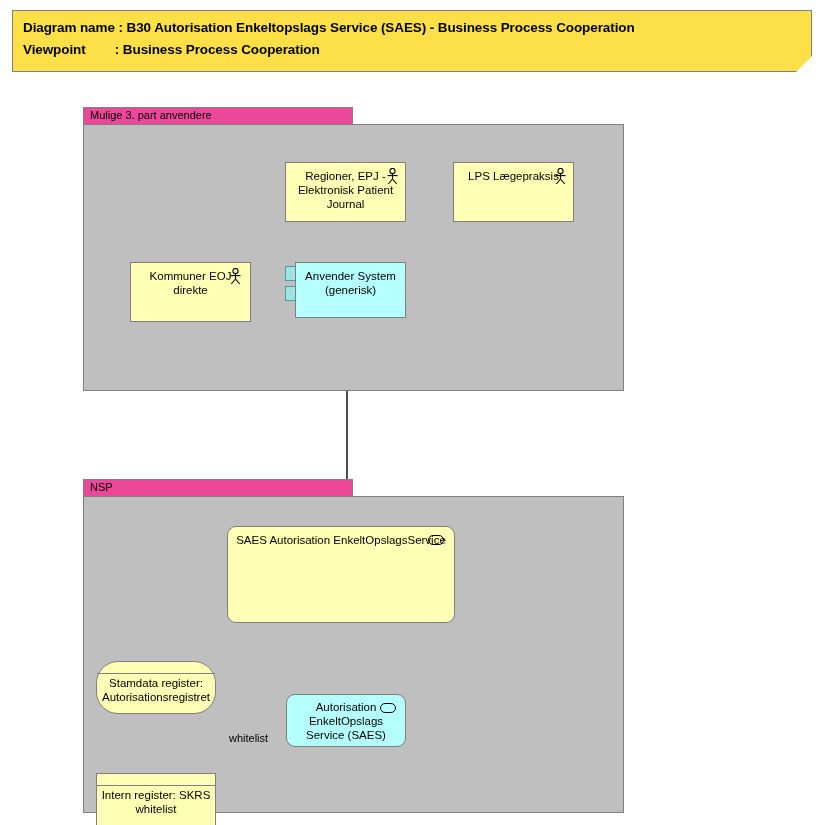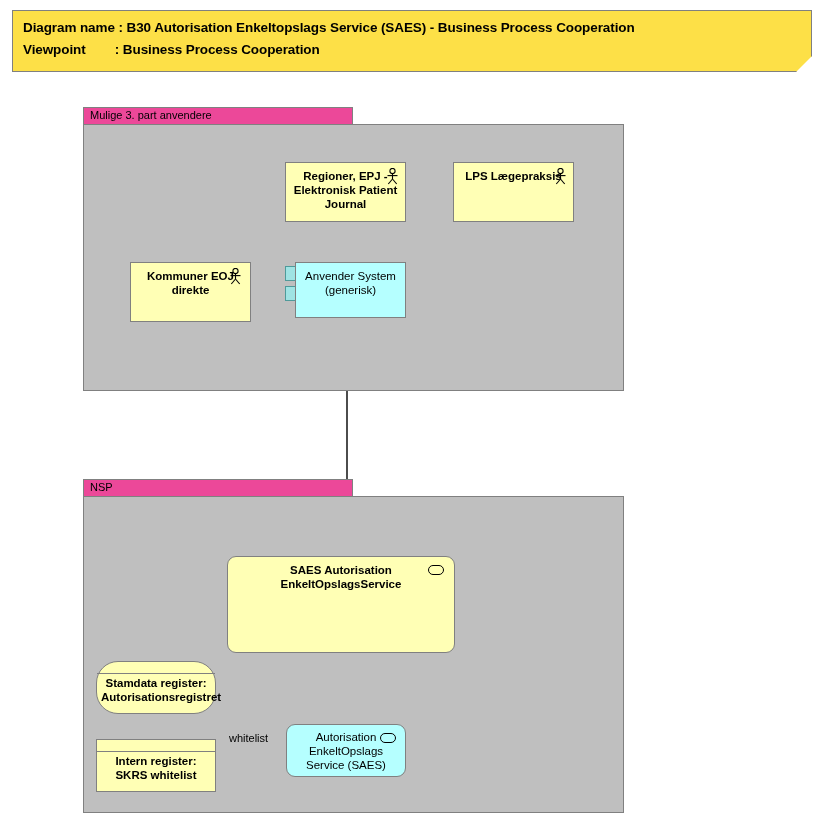--- a/index.html
+++ b/index.html
@@ -87,23 +87,23 @@
     text-align: center;
     line-height: 1.22;
   }
   .el .el-text {
     position: absolute;
     left: 4px;
     right: 4px;
     top: 6px;
     white-space: pre-line;
   }
-  .el.yellow { background: #ffffb5; font-weight: bold; }
+  .el.yellow { background: #ffffb5; }
   .el.cyan   { background: #b5ffff; }
-  .el.rounded { border-radius: 9px; margin-top: 30px; }
+  .el.rounded { border-radius: 9px; }
 
   
   .actor-icon {
     position: absolute;
     width: 13px;
     height: 17px;
   }
   
   .service-icon {
     position: absolute;
@@ -243,20 +243,20 @@
   <div class="el cyan rounded" style="left:286px; top:694px; width:120px; height:53px;">
     <div class="el-text" style="top:5px;">Autorisation EnkeltOpslags Service (SAES)</div>
     <div class="service-icon" style="right:9px; top:8px;"></div>
   </div>
 
   <div class="el yellow" style="left:96px; top:661px; width:120px; height:53px;border-radius:22px;">
     <div class="reg-strip"></div>
     <div class="el-text" style="top:14px;">Stamdata register: Autorisationsregistret</div>
   </div>
 
-  <div class="el yellow" style="left:96px; top:739px; width:120px; height:53px;">
+  <div class="el yellow" style="left:96px; top:773px; width:120px; height:53px;">
     <div class="reg-strip"></div>
     <div class="el-text" style="top:14px;">Intern register: SKRS whitelist</div>
   </div>
 
   <div class="edge-label" style="left:228px; top:732px;">whitelist</div>
 
 </div>
 
 </body></html>

